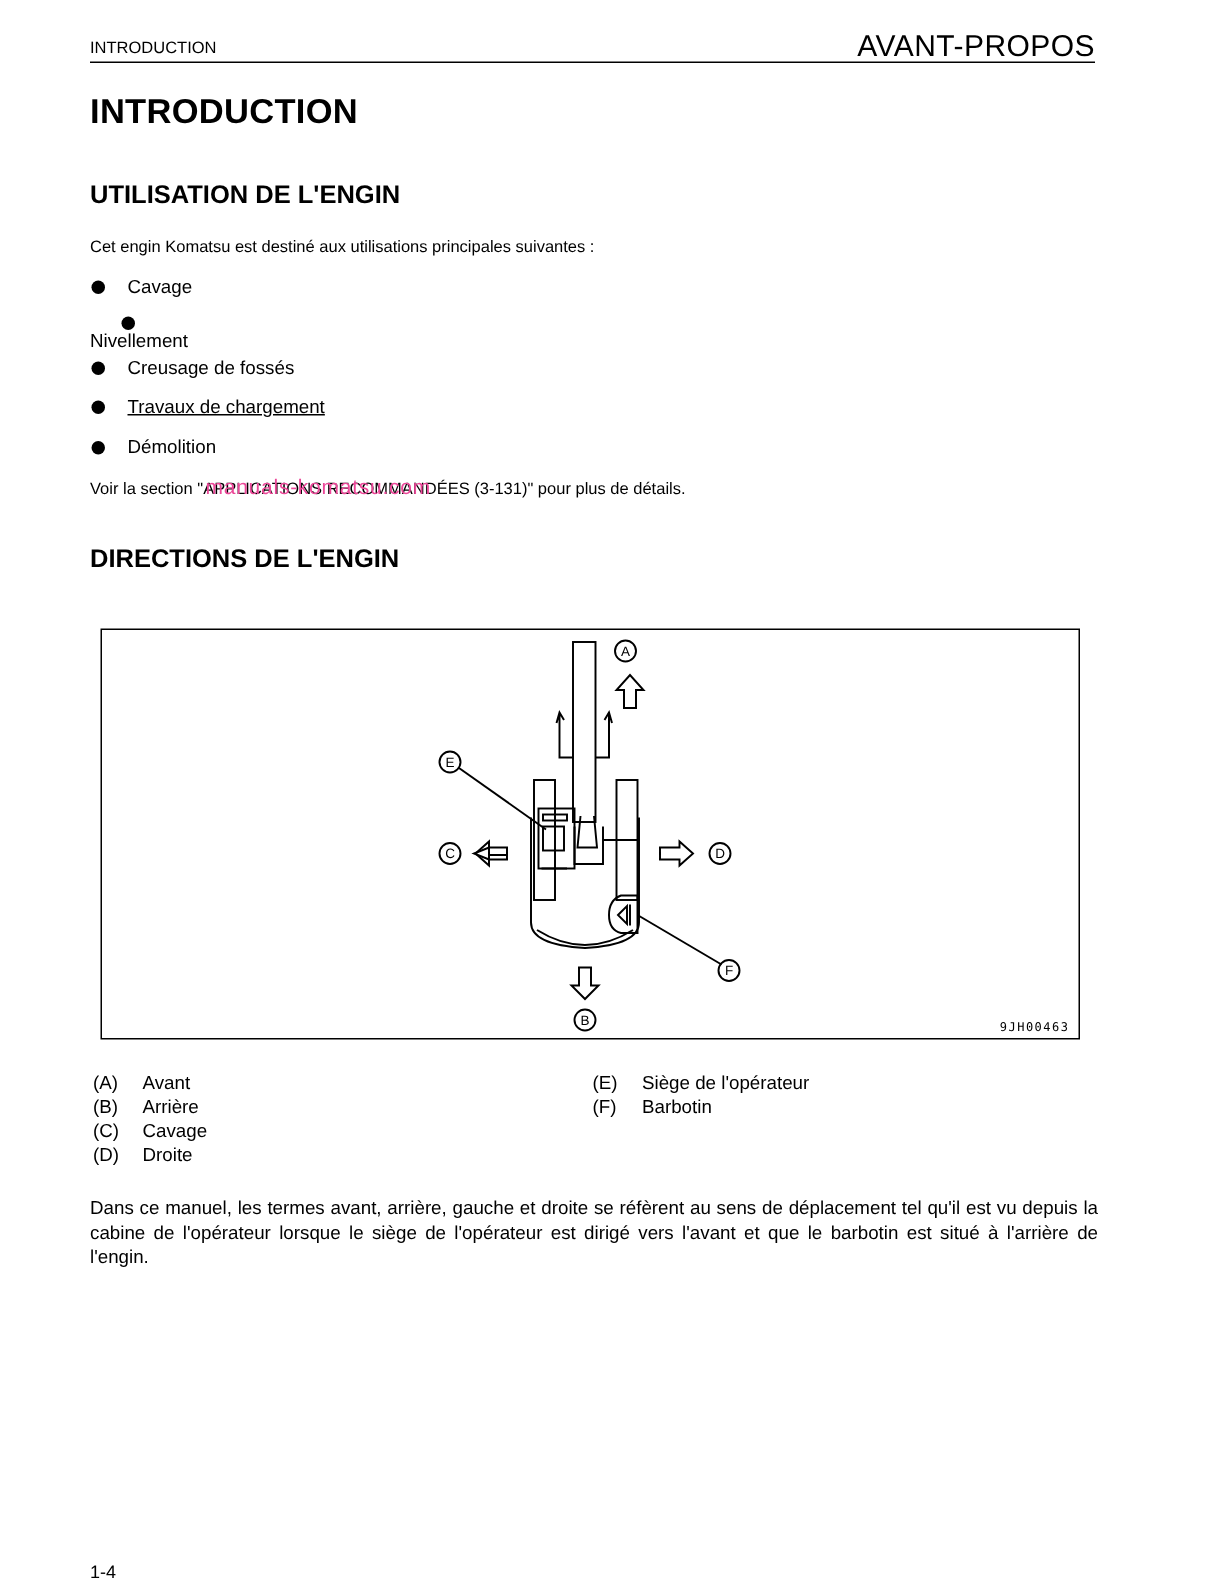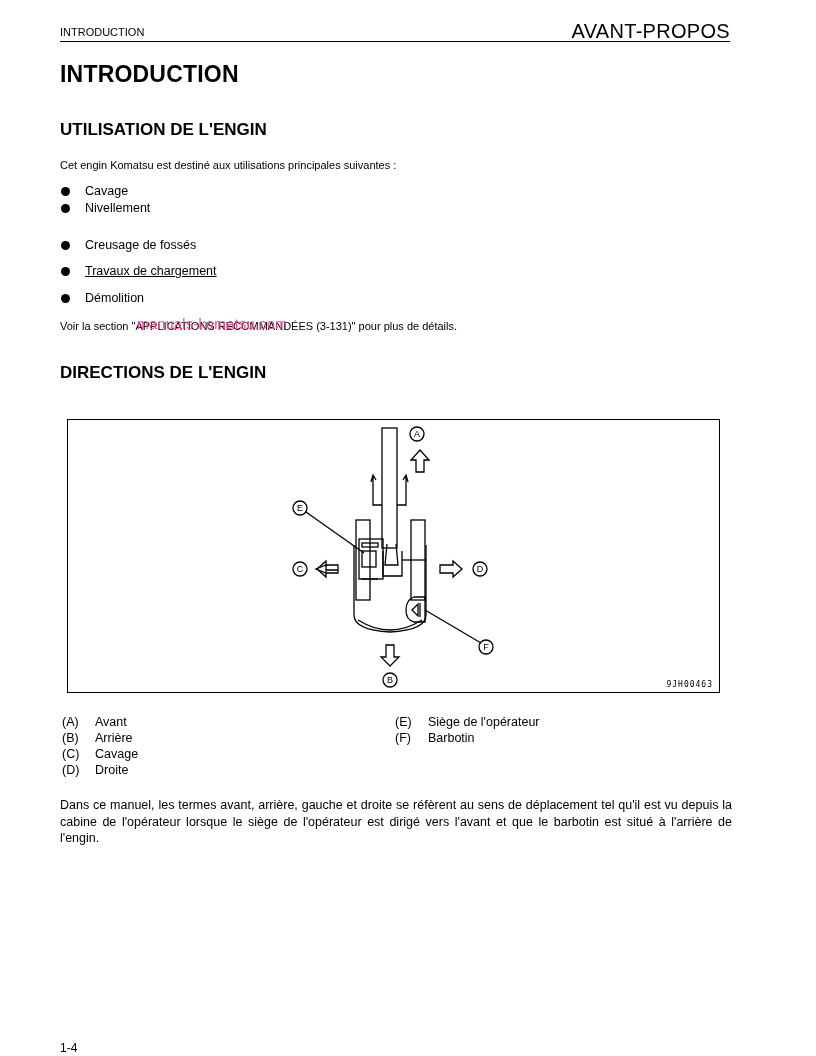--- a/index.html
+++ b/index.html
@@ -35,21 +35,21 @@
 <div class="h1">INTRODUCTION</div>
 
 <div class="h2" style="top:120px;">UTILISATION DE L'ENGIN</div>
 <div class="para" style="top:157px;">Cet engin Komatsu est destiné aux utilisations principales suivantes :</div>
 
 <div>
   <div class="bullet-row" style="top:184px;">
     <span class="bullet-dot"></span>
     <span>Cavage</span>
   </div>
-  <div class="bullet-row" style="top:201px;">
+  <div class="bullet-row" style="top:211px;flex-direction:column;">
     <span class="bullet-dot"></span>
     <span>Nivellement</span>
   </div>
   <div class="bullet-row" style="top:238px;">
     <span class="bullet-dot"></span>
     <span>Creusage de fossés</span>
   </div>
   <div class="bullet-row" style="top:264px;text-decoration:underline;">
     <span class="bullet-dot"></span>
     <span>Travaux de chargement</span>

